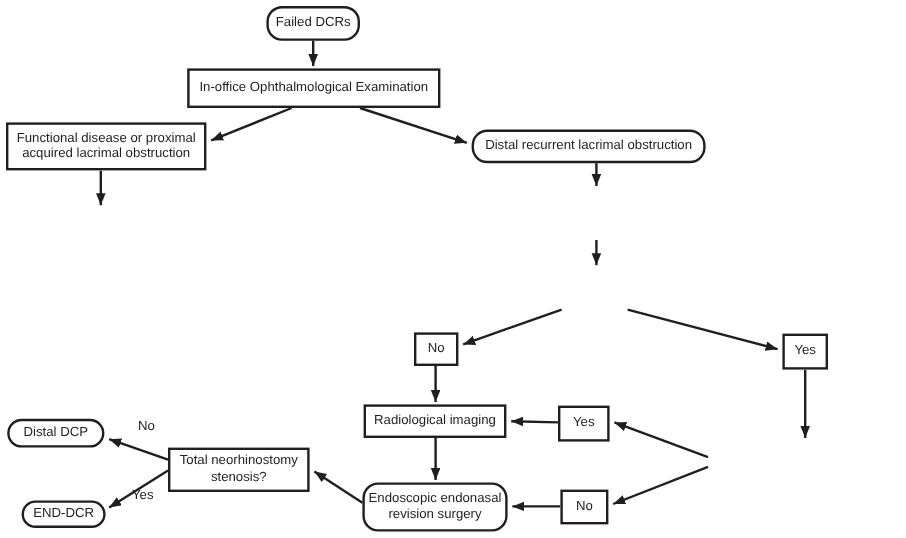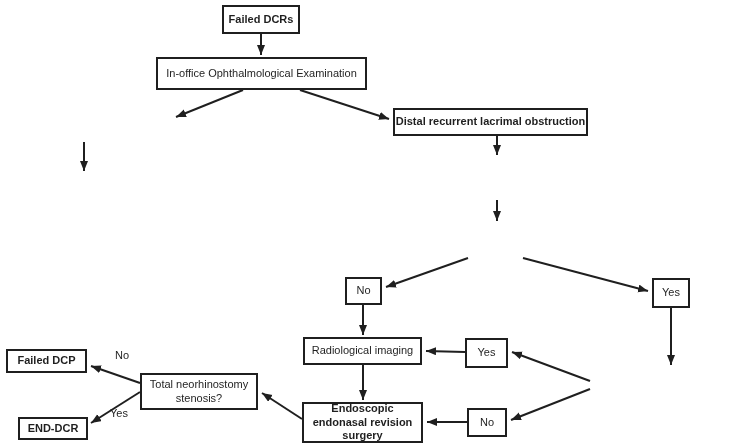--- a/index.html
+++ b/index.html
@@ -23,21 +23,21 @@
   .node{
     position:absolute;
     box-sizing:border-box;
     border:2px solid var(--border);
     background:var(--bg);
     display:flex;align-items:center;justify-content:center;
     text-align:center;
     font-size:11px;line-height:1.22;
     padding:1px 3px;
   }
-  .node.bold{font-weight:bold;}
+  .node.bold{font-weight:normal;border-radius:13px;}
   .node.nowrap{white-space:nowrap;}
   .edge-label{
     position:absolute;
     font-size:11px;line-height:1;
     text-align:center;
     background:transparent;
   }
 </style>
 </head>
 <body>
@@ -67,20 +67,21 @@
     <line x1="590" y1="389" x2="511" y2="420" marker-end="url(#arrow)"></line>
     <line x1="302" y1="419" x2="262" y2="393" marker-end="url(#arrow)"></line>
     <line x1="140" y1="383" x2="91" y2="366" marker-end="url(#arrow)"></line>
     <line x1="140" y1="392" x2="91" y2="423" marker-end="url(#arrow)"></line>
   </svg>
 
   <div class="node bold nowrap" style="left:222px;top:5px;width:78px;height:29px">Failed DCRs</div>
 
   <div class="node nowrap" style="left:156px;top:57px;width:211px;height:33px">In-office Ophthalmological Examination</div>
 
+  <div class="node" style="left:5px;top:102px;width:167px;height:40px">Functional disease or proximal acquired lacrimal obstruction</div>
 
 
   <div class="node bold nowrap" style="left:393px;top:108px;width:195px;height:28px">Distal recurrent lacrimal obstruction</div>
 
 
 
   <div class="node nowrap" style="left:345px;top:277px;width:37px;height:28px">No</div>
 
   <div class="node nowrap" style="left:652px;top:278px;width:38px;height:30px">Yes</div>
 
@@ -88,21 +89,21 @@
 
   <div class="node nowrap" style="left:465px;top:338px;width:43px;height:30px">Yes</div>
 
   <div class="node bold" style="left:302px;top:402px;width:121px;height:41px">Endoscopic endonasal revision surgery</div>
 
   <div class="node nowrap" style="left:467px;top:408px;width:40px;height:29px">No</div>
 
 
   <div class="node" style="left:140px;top:373px;width:118px;height:37px">Total neorhinostomy stenosis?</div>
 
-  <div class="node bold nowrap" style="left:6px;top:349px;width:81px;height:24px">Failed DCP</div>
+  <div class="node bold nowrap" style="left:6px;top:349px;width:81px;height:24px">Distal DCP</div>
 
   <div class="node bold nowrap" style="left:18px;top:417px;width:70px;height:23px">END-DCR</div>
 
   <div class="edge-label" style="left:106px;top:350px;width:32px">No</div>
 
   <div class="edge-label" style="left:102px;top:408px;width:34px">Yes</div>
 
 </div>
 
 </body></html>

